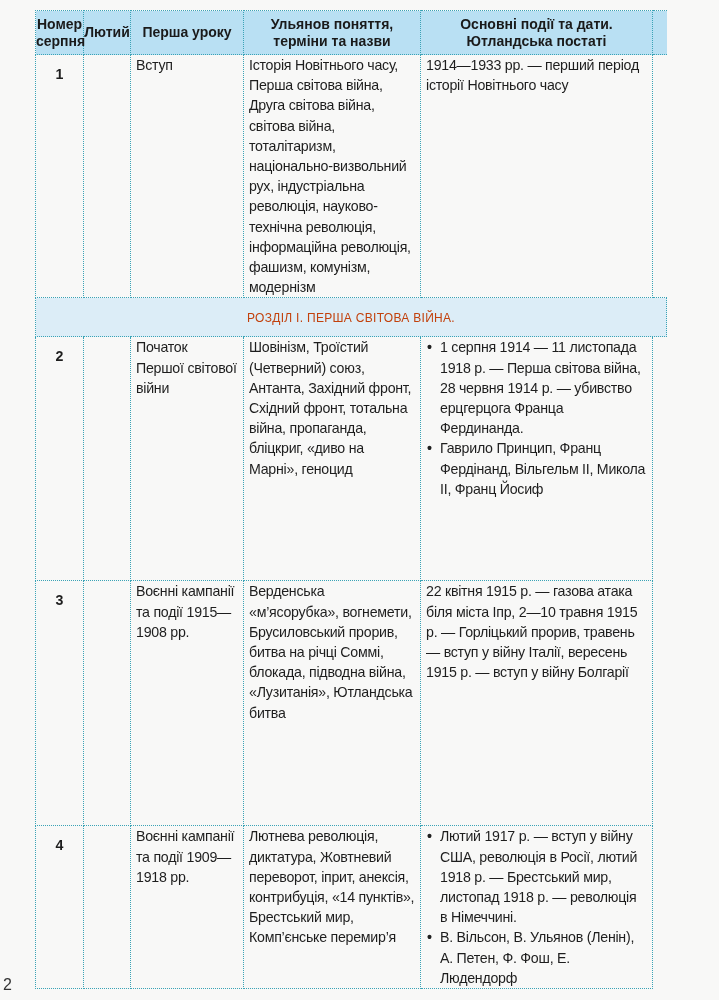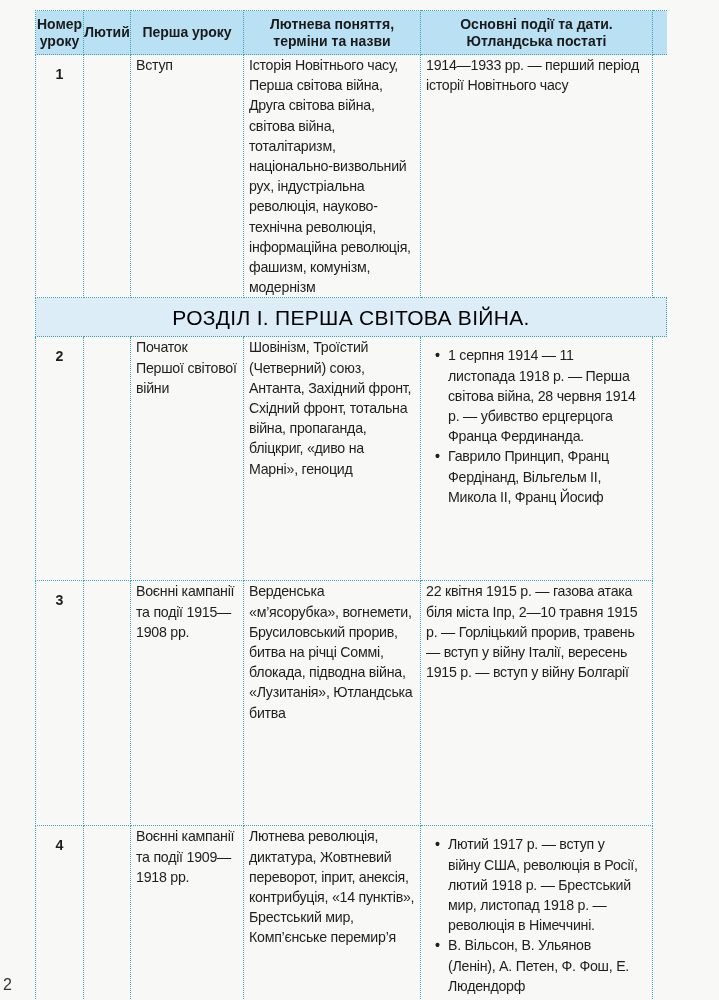--- a/index.html
+++ b/index.html
@@ -17,50 +17,50 @@
   }
   .tbl th {
     background: #b9e0f3; font-weight: bold; font-size: 14px; line-height: 17px;
     text-align: center; vertical-align: middle; height: 43px; color: #1a1a1a;
   }
   .tbl td { background: #f8f8f7; }
   .tbl td .cell { padding: 0 5px 0 5px; letter-spacing: -0.25px; }
   .num { text-align: center; font-weight: bold; padding-top: 9px; }
   .section td {
     background: #dcedf7; text-align: center; vertical-align: middle;
-    font-size: 21px; font-weight: normal; letter-spacing: 0.3px; height: 38px; color: #000000;
+    font-size: 12px; font-weight: normal; letter-spacing: 0.3px; height: 38px; color: #c2410c;
   }
   .section td .sec-title { padding-top: 2px; display: inline-block; }
   
   .col-extra { width: 14px; border-left: 1.5px dotted #3aa3b6 !important; border-right: none !important; border-top: 1.5px dotted #3aa3b6; border-bottom: 1.5px dotted #3aa3b6; }
   .tbl th.col-extra { background: #b9e0f3; }
   .tbl td.col-extra { background: #f8f8f7; border-top: none; border-bottom: none; }
-  ul.bul { margin: 8px; padding: 0; list-style: none; }
+  ul.bul { margin: 0; padding: 0; list-style: none; }
   ul.bul li { position: relative; padding-left: 14px; }
   ul.bul li::before { content: "•"; position: absolute; left: 1px; top: 0; font-weight: bold; }
   .page-num { position: absolute; left: 3px; top: 976px; font-size: 16px; color: #333; }
 </style>
 </head>
 <body>
 
 <table class="tbl">
   <colgroup>
     <col style="width:48px">
       <col style="width:47px">
       <col style="width:113px">
       <col style="width:177px">
       <col style="width:232px">
       <col style="width:14px">
   </colgroup>
   <thead>
     <tr>
-      <th>Номер уроку</th>
+      <th>Номер серпня</th>
       <th>Лютий</th>
       <th>Перша уроку</th>
-      <th>Лютнева поняття, терміни та назви</th>
+      <th>Ульянов поняття, терміни та назви</th>
       <th>Основні події та дати. Ютландська постаті</th>
       <th class="col-extra"></th>
     </tr>
   </thead>
   <tbody>
     <tr style="height:223px">
       <td>
           <div class="num">1</div>
         </td>
       <td>

